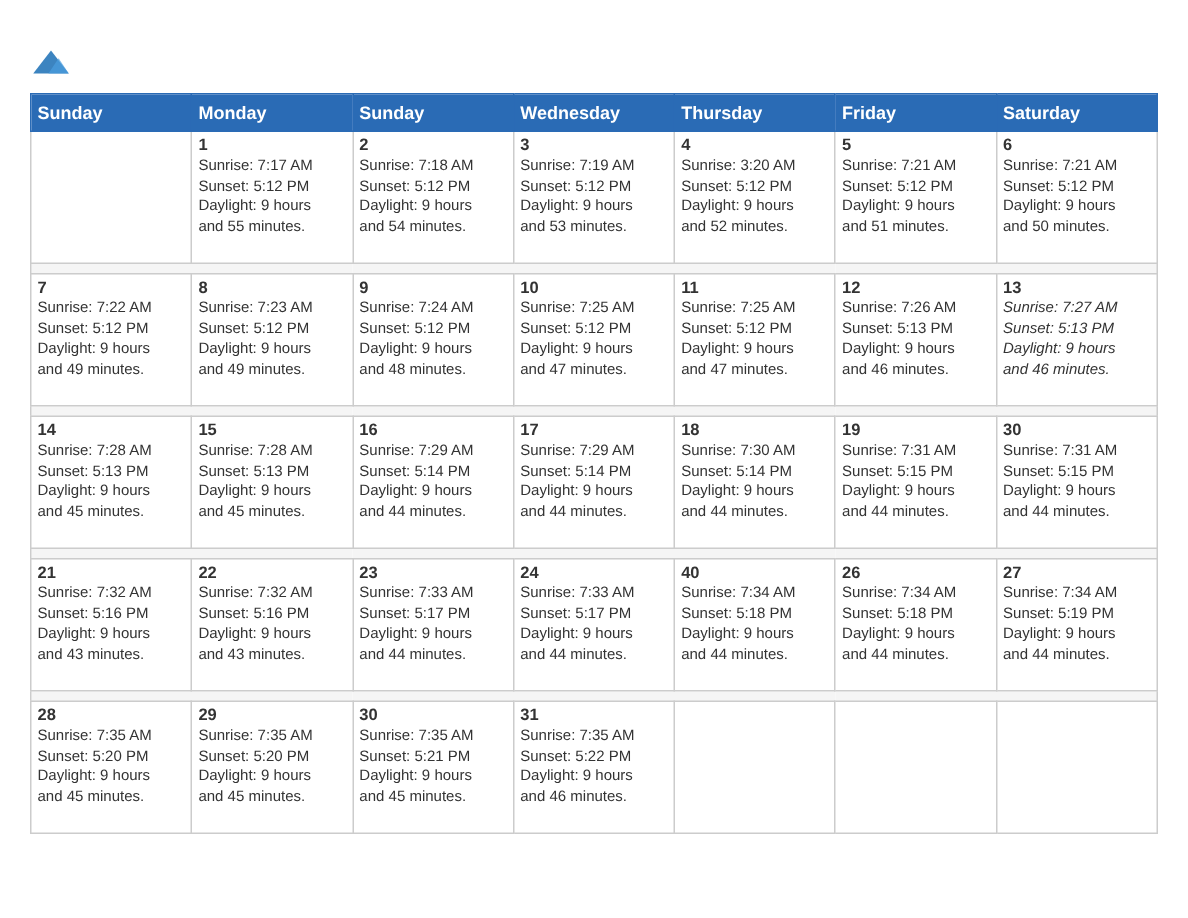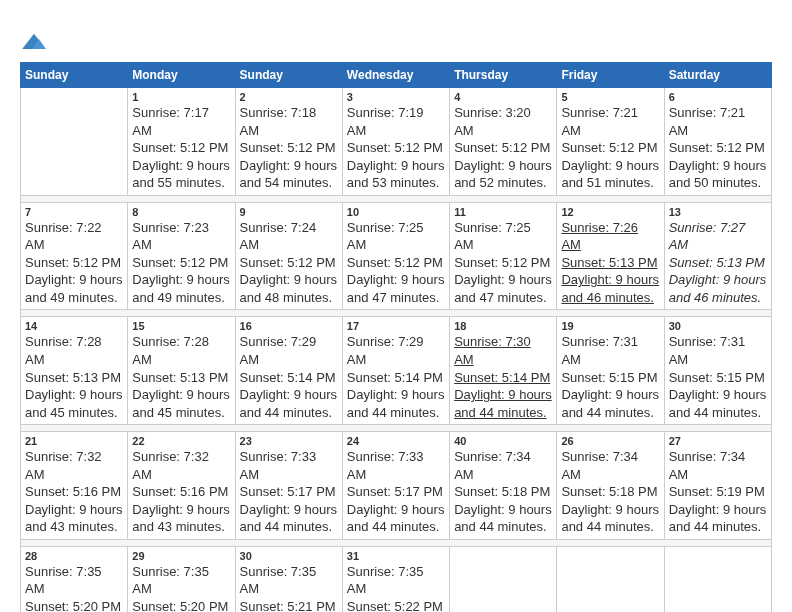--- a/index.html
+++ b/index.html
@@ -81,21 +81,21 @@
       width: calc(100% / 7);
     }
     .day-num {
       font-size: 11px;
       font-weight: bold;
       color: #333;
       display: block;
       margin-bottom: 1px;
     }
     .day-info {
-      font-size: 13px;
+      font-size: 10px;
       color: #333;
       line-height: 1.35;
     }
     .empty-row td {
       height: 4px;
       border: none;
       background: #f5f5f5;
     }
     tr.week-row td {
       background: #fff;
@@ -223,21 +223,21 @@
           </td>
           <td>
             <span class="day-num">11</span>
             <div class="day-info" style="white-space: pre-line;">Sunrise: 7:25 AM
 Sunset: 5:12 PM
 Daylight: 9 hours
 and 47 minutes.</div>
           </td>
           <td>
             <span class="day-num">12</span>
-            <div class="day-info" style="white-space: pre-line; text-decoration: underline;">Sunrise: 7:26 AM
+            <div class="day-info" style="white-space: pre-line;">Sunrise: 7:26 AM
 Sunset: 5:13 PM
 Daylight: 9 hours
 and 46 minutes.</div>
           </td>
           <td>
             <span class="day-num">13</span>
             <div class="day-info" style="white-space: pre-line; font-style: italic;">Sunrise: 7:27 AM
 Sunset: 5:13 PM
 Daylight: 9 hours
 and 46 minutes.</div>
@@ -276,21 +276,21 @@
           </td>
           <td>
             <span class="day-num">17</span>
             <div class="day-info" style="white-space: pre-line;">Sunrise: 7:29 AM
 Sunset: 5:14 PM
 Daylight: 9 hours
 and 44 minutes.</div>
           </td>
           <td>
             <span class="day-num">18</span>
-            <div class="day-info" style="white-space: pre-line; text-decoration: underline;">Sunrise: 7:30 AM
+            <div class="day-info" style="white-space: pre-line;">Sunrise: 7:30 AM
 Sunset: 5:14 PM
 Daylight: 9 hours
 and 44 minutes.</div>
           </td>
           <td>
             <span class="day-num">19</span>
             <div class="day-info" style="white-space: pre-line;">Sunrise: 7:31 AM
 Sunset: 5:15 PM
 Daylight: 9 hours
 and 44 minutes.</div>

